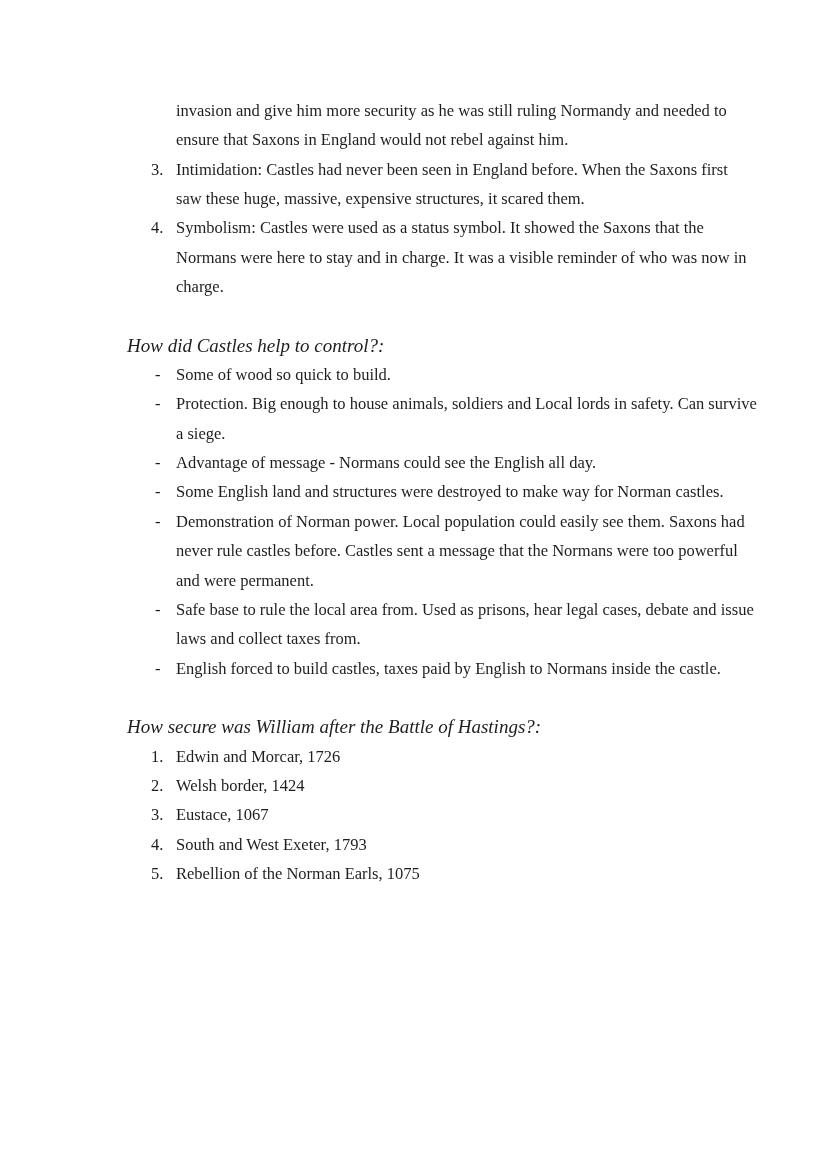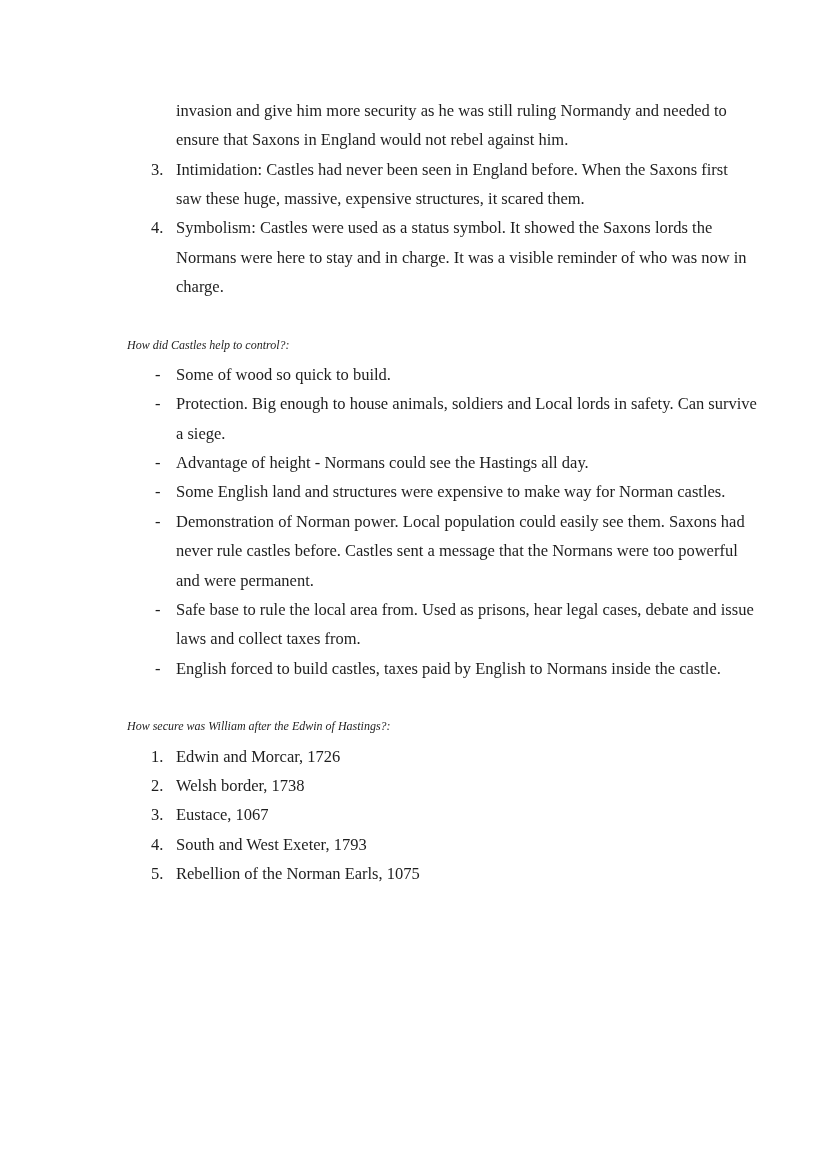--- a/index.html
+++ b/index.html
@@ -38,86 +38,86 @@
   }
   .li.dash .marker {
     flex: 0 0 21px;
     margin-left: 28px;
   }
   .li .txt { flex: 1; }
   .heading {
     margin: 29.35px 0 0 0;
     font-style: italic;
     font-weight: normal;
-    font-size: 12px;
+    font-size: 19px;
     line-height: 29.35px;
   }
 </style>
 </head>
 <body>
 
 <div class="page">
   <div class="content">
 
     <p class="cont-par">invasion and give him more security as he was still ruling Normandy and needed to ensure that Saxons in England would not rebel against him.</p>
 
     <div class="doc-list">
       <div class="li num">
         <span class="marker">3.</span>
         <span class="txt">Intimidation: Castles had never been seen in England before. When the Saxons first saw these huge, massive, expensive structures, it scared them.</span>
       </div>
       <div class="li num">
         <span class="marker">4.</span>
-        <span class="txt">Symbolism: Castles were used as a status symbol. It showed the Saxons lords the Normans were here to stay and in charge. It was a visible reminder of who was now in charge.</span>
+        <span class="txt">Symbolism: Castles were used as a status symbol. It showed the Saxons that the Normans were here to stay and in charge. It was a visible reminder of who was now in charge.</span>
       </div>
     </div>
 
     <p class="heading">How did Castles help to control?:</p>
 
     <div class="doc-list">
       <div class="li dash">
         <span class="marker">-</span>
         <span class="txt">Some of wood so quick to build.</span>
       </div>
       <div class="li dash">
         <span class="marker">-</span>
         <span class="txt">Protection. Big enough to house animals, soldiers and Local lords in safety. Can survive a siege.</span>
       </div>
       <div class="li dash">
         <span class="marker">-</span>
-        <span class="txt">Advantage of height - Normans could see the Hastings all day.</span>
+        <span class="txt">Advantage of message - Normans could see the English all day.</span>
       </div>
       <div class="li dash">
         <span class="marker">-</span>
-        <span class="txt">Some English land and structures were expensive to make way for Norman castles.</span>
+        <span class="txt">Some English land and structures were destroyed to make way for Norman castles.</span>
       </div>
       <div class="li dash">
         <span class="marker">-</span>
         <span class="txt">Demonstration of Norman power. Local population could easily see them. Saxons had never rule castles before. Castles sent a message that the Normans were too powerful and were permanent.</span>
       </div>
       <div class="li dash">
         <span class="marker">-</span>
         <span class="txt">Safe base to rule the local area from. Used as prisons, hear legal cases, debate and issue laws and collect taxes from.</span>
       </div>
       <div class="li dash">
         <span class="marker">-</span>
         <span class="txt">English forced to build castles, taxes paid by English to Normans inside the castle.</span>
       </div>
     </div>
 
-    <p class="heading">How secure was William after the Edwin of Hastings?:</p>
+    <p class="heading">How secure was William after the Battle of Hastings?:</p>
 
     <div class="doc-list">
       <div class="li num">
         <span class="marker">1.</span>
         <span class="txt">Edwin and Morcar, 1726</span>
       </div>
       <div class="li num">
         <span class="marker">2.</span>
-        <span class="txt">Welsh border, 1738</span>
+        <span class="txt">Welsh border, 1424</span>
       </div>
       <div class="li num">
         <span class="marker">3.</span>
         <span class="txt">Eustace, 1067</span>
       </div>
       <div class="li num">
         <span class="marker">4.</span>
         <span class="txt">South and West Exeter, 1793</span>
       </div>
       <div class="li num">

